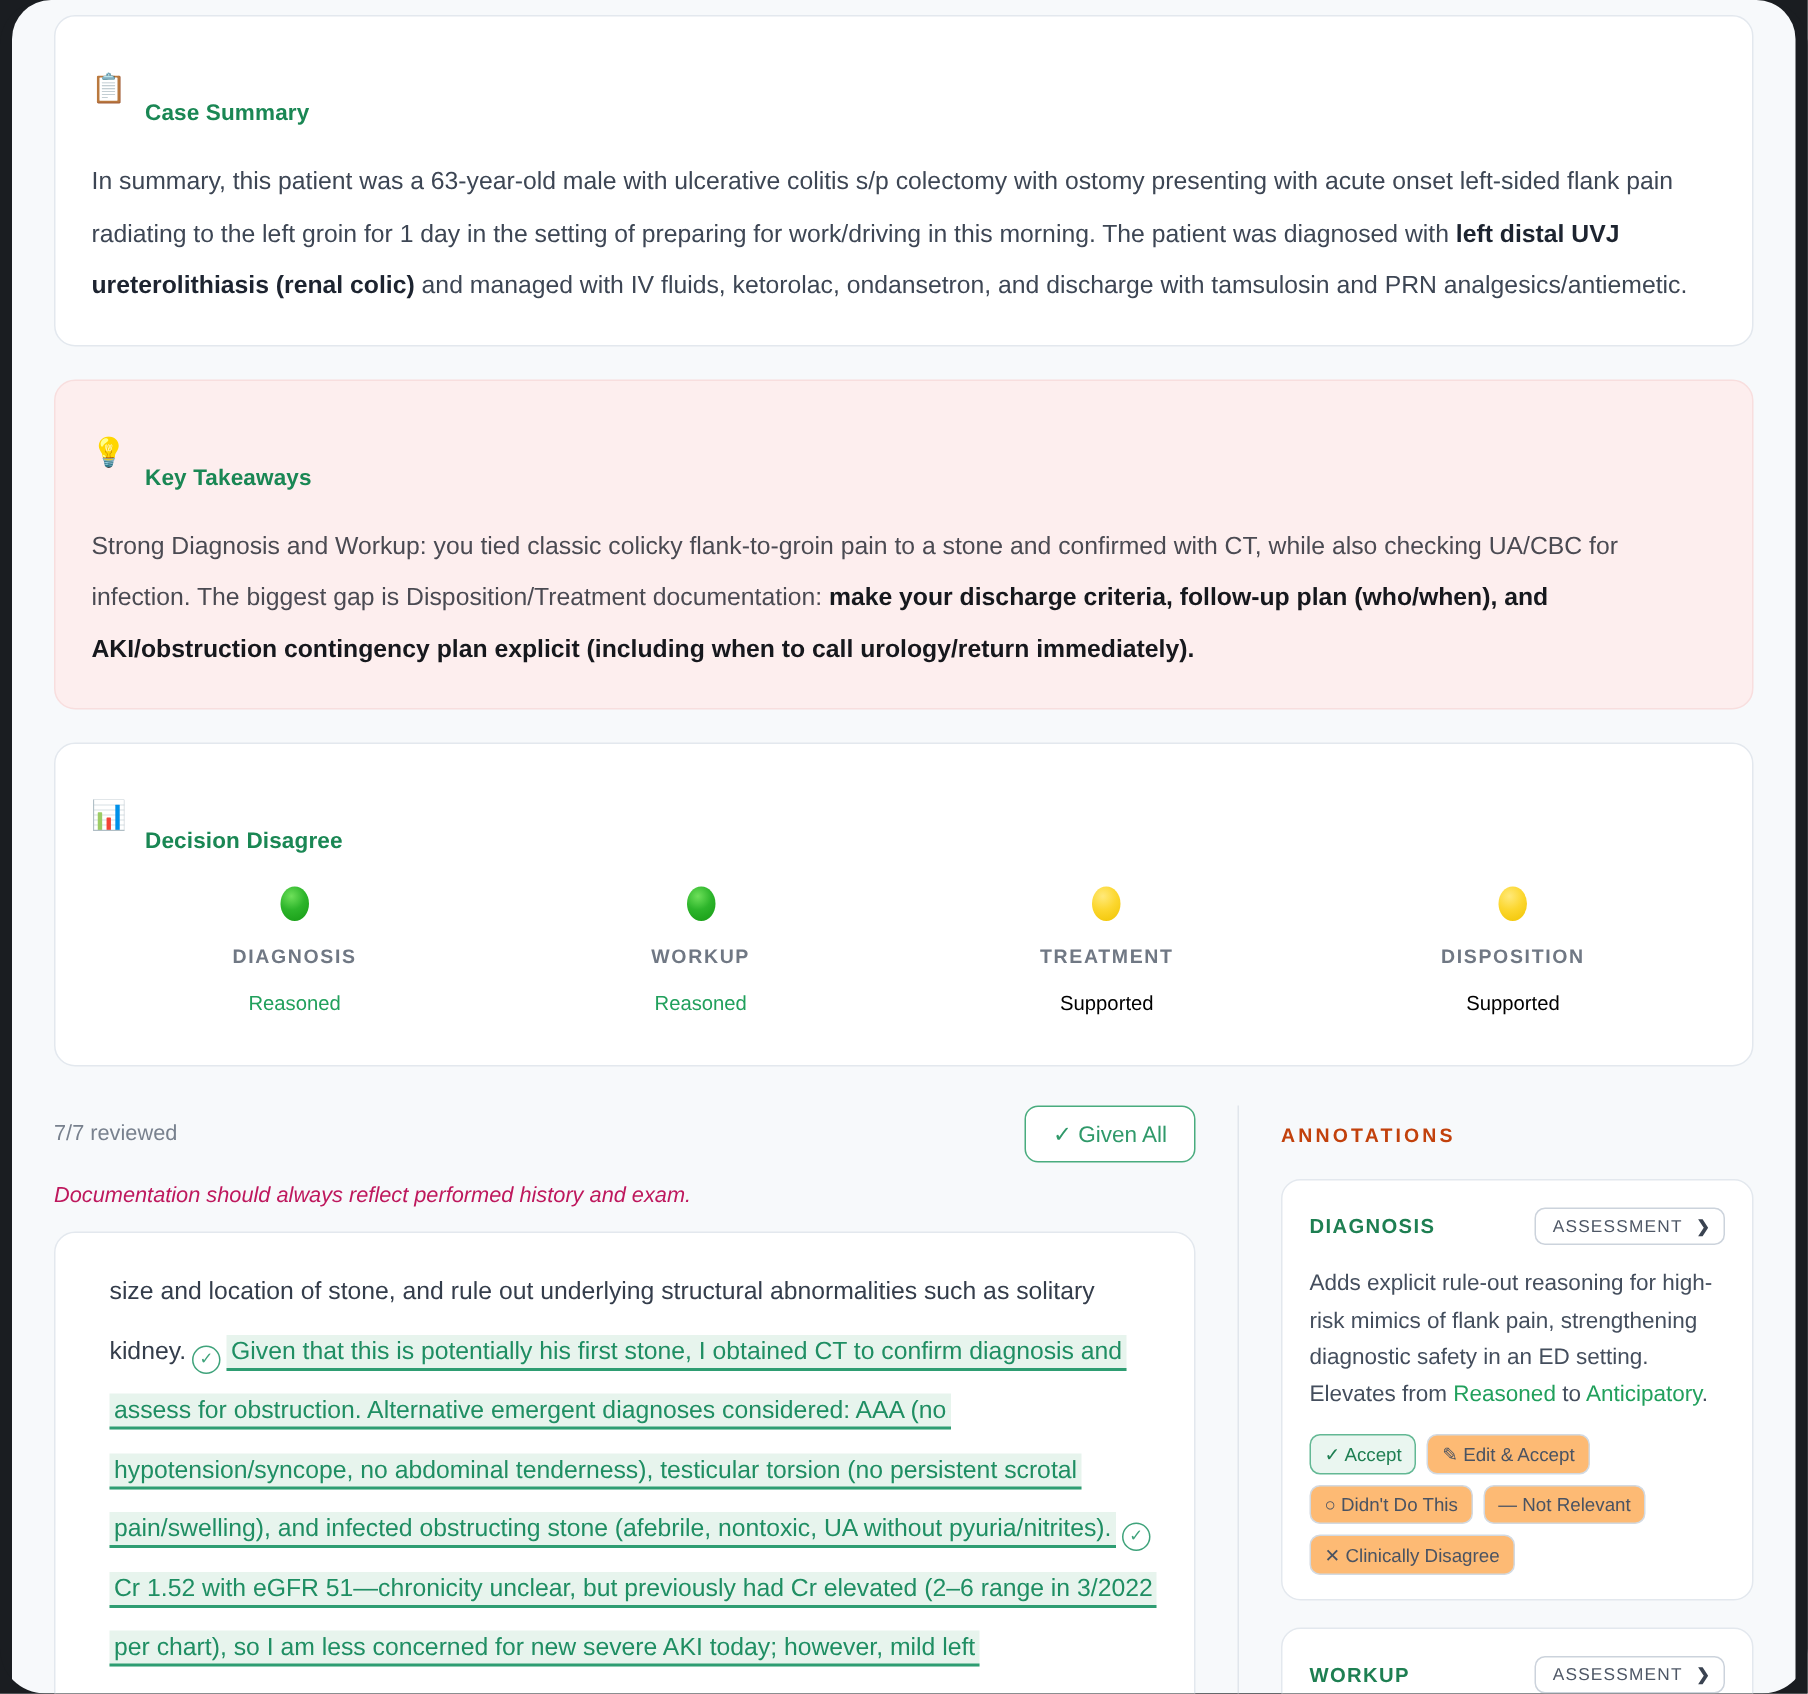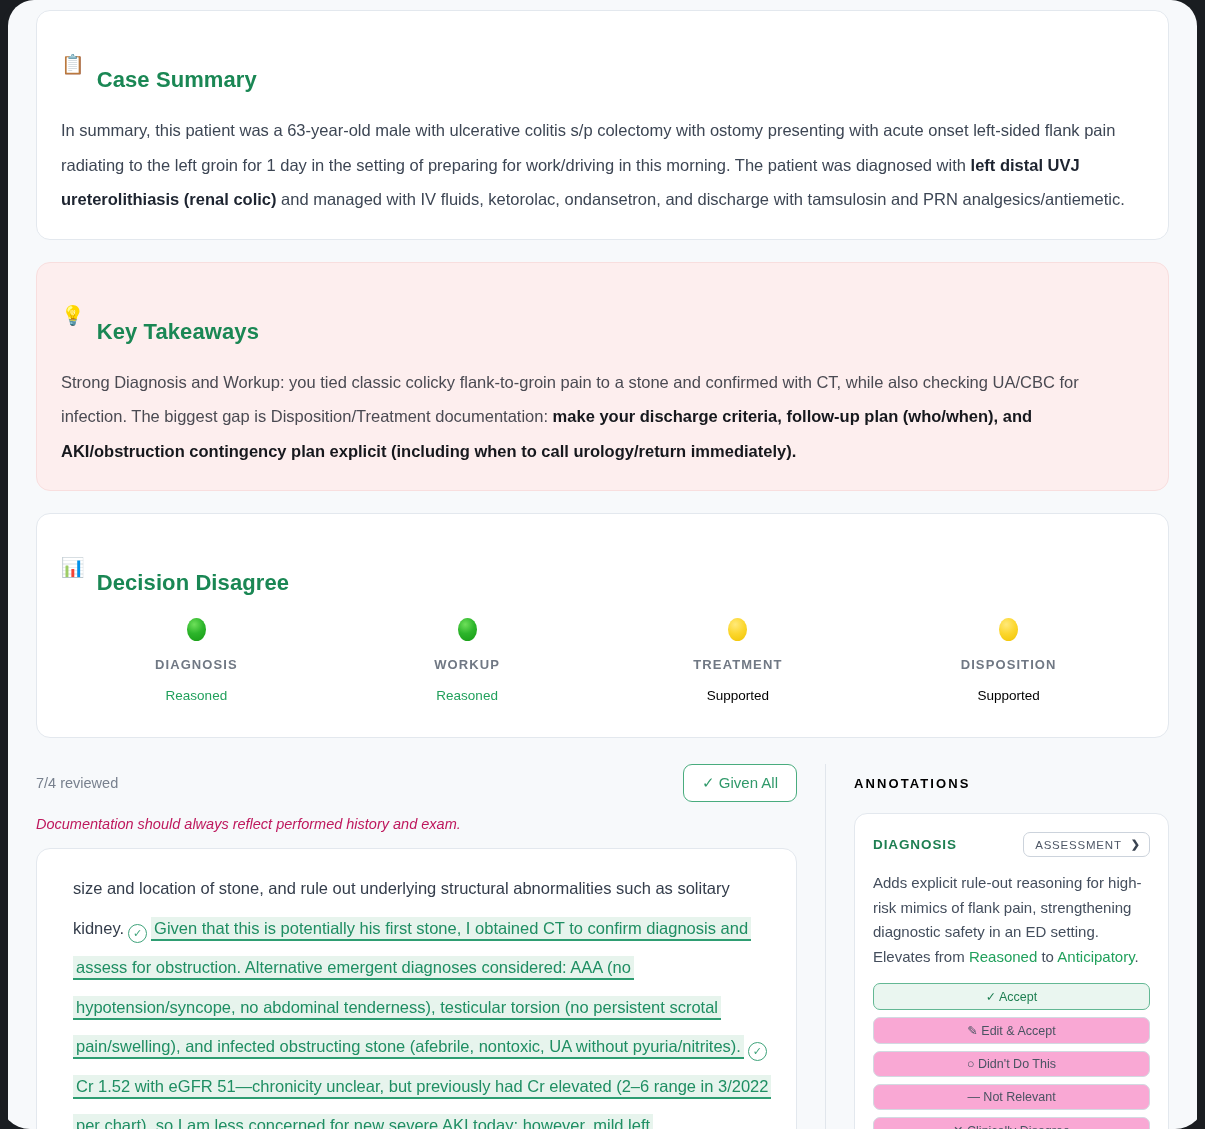--- a/index.html
+++ b/index.html
@@ -45,21 +45,21 @@
   }
   .card-head {
     display: flex;
     align-items: center;
     gap: 12px;
     margin-bottom: 20px;
   }
   .card-emoji { font-size: 19px; line-height: 1; }
   .card-title {
     color: #1a8754;
-    font-size: 22px;
+    font-size: 15px;
     font-weight: bold;
     letter-spacing: .1px;
     margin-top: 32px;
   }
   .body-text {
     color: #3d4654;
     font-size: 16.5px;
     line-height: 34.5px;
   }
   .body-text b { color: #1d2430; font-weight: bold; }
@@ -196,21 +196,21 @@
     color: #3fa37b;
     font-size: 11px;
     line-height: 16px;
     text-align: center;
     vertical-align: -3px;
     margin: 0 4px;
   }
 
   
   .anno-head {
-    color: #000000;
+    color: #c2410c;
     font-size: 13px;
     font-weight: bold;
     letter-spacing: 2.1px;
     margin-bottom: 22px;
     margin-top: 12px;
   }
   .anno-card {
     background: #fff;
     border: 1px solid #e3e8ee;
     border-radius: 13px;
@@ -246,24 +246,24 @@
     color: #4e5766;
   }
   .chev { font-size: 11px; color: #3a4351; font-weight: bold; }
   .anno-body {
     color: #444e5d;
     font-size: 15px;
     line-height: 24.5px;
     margin-bottom: 14px;
   }
   .anno-body .grade { color: #21a05c; }
-  .btn-row { display: flex; flex-wrap: wrap; gap: 7px; flex-direction: column; }
+  .btn-row { display: flex; flex-wrap: wrap; gap: 7px; }
   .abtn {
     border: 1px solid #d2d9e1;
-    background: #f9a8d4;
+    background: #fdba74;
     color: #4a5362;
     font-size: 12.5px;
     font-family: "Liberation Sans", sans-serif;
     border-radius: 7px;
     padding: 5px 9px;
     cursor: pointer;
     white-space: nowrap;
   }
   .abtn.primary {
     border-color: #63b894;
@@ -327,21 +327,21 @@
 
     </div>
   </div>
 
   <div id="lower">
 
     <div id="doc-pane">
 
 
       <div class="review-row">
-        <div class="review-count">7/4 reviewed</div>
+        <div class="review-count">7/7 reviewed</div>
         <button class="accept-all-btn">✓ Given All</button>
       </div>
 
       <div class="review-note">Documentation should always reflect performed history and exam.</div>
 
       <div id="doc-card">
         <div class="doc-text"><span>size and location of stone, and rule out underlying structural abnormalities such as solitary kidney.</span><span class="check-icon">✓</span><span class="hl">Given that this is potentially his first stone, I obtained CT to confirm diagnosis and assess for obstruction. Alternative emergent diagnoses considered: AAA (no hypotension/syncope, no abdominal tenderness), testicular torsion (no persistent scrotal pain/swelling), and infected obstructing stone (afebrile, nontoxic, UA without pyuria/nitrites).</span><span class="check-icon">✓</span><span class="hl">Cr 1.52 with eGFR 51—chronicity unclear, but previously had Cr elevated (2–6 range in 3/2022 per chart), so I am less concerned for new severe AKI today; however, mild left</span></div>
       </div>
 
     </div>

